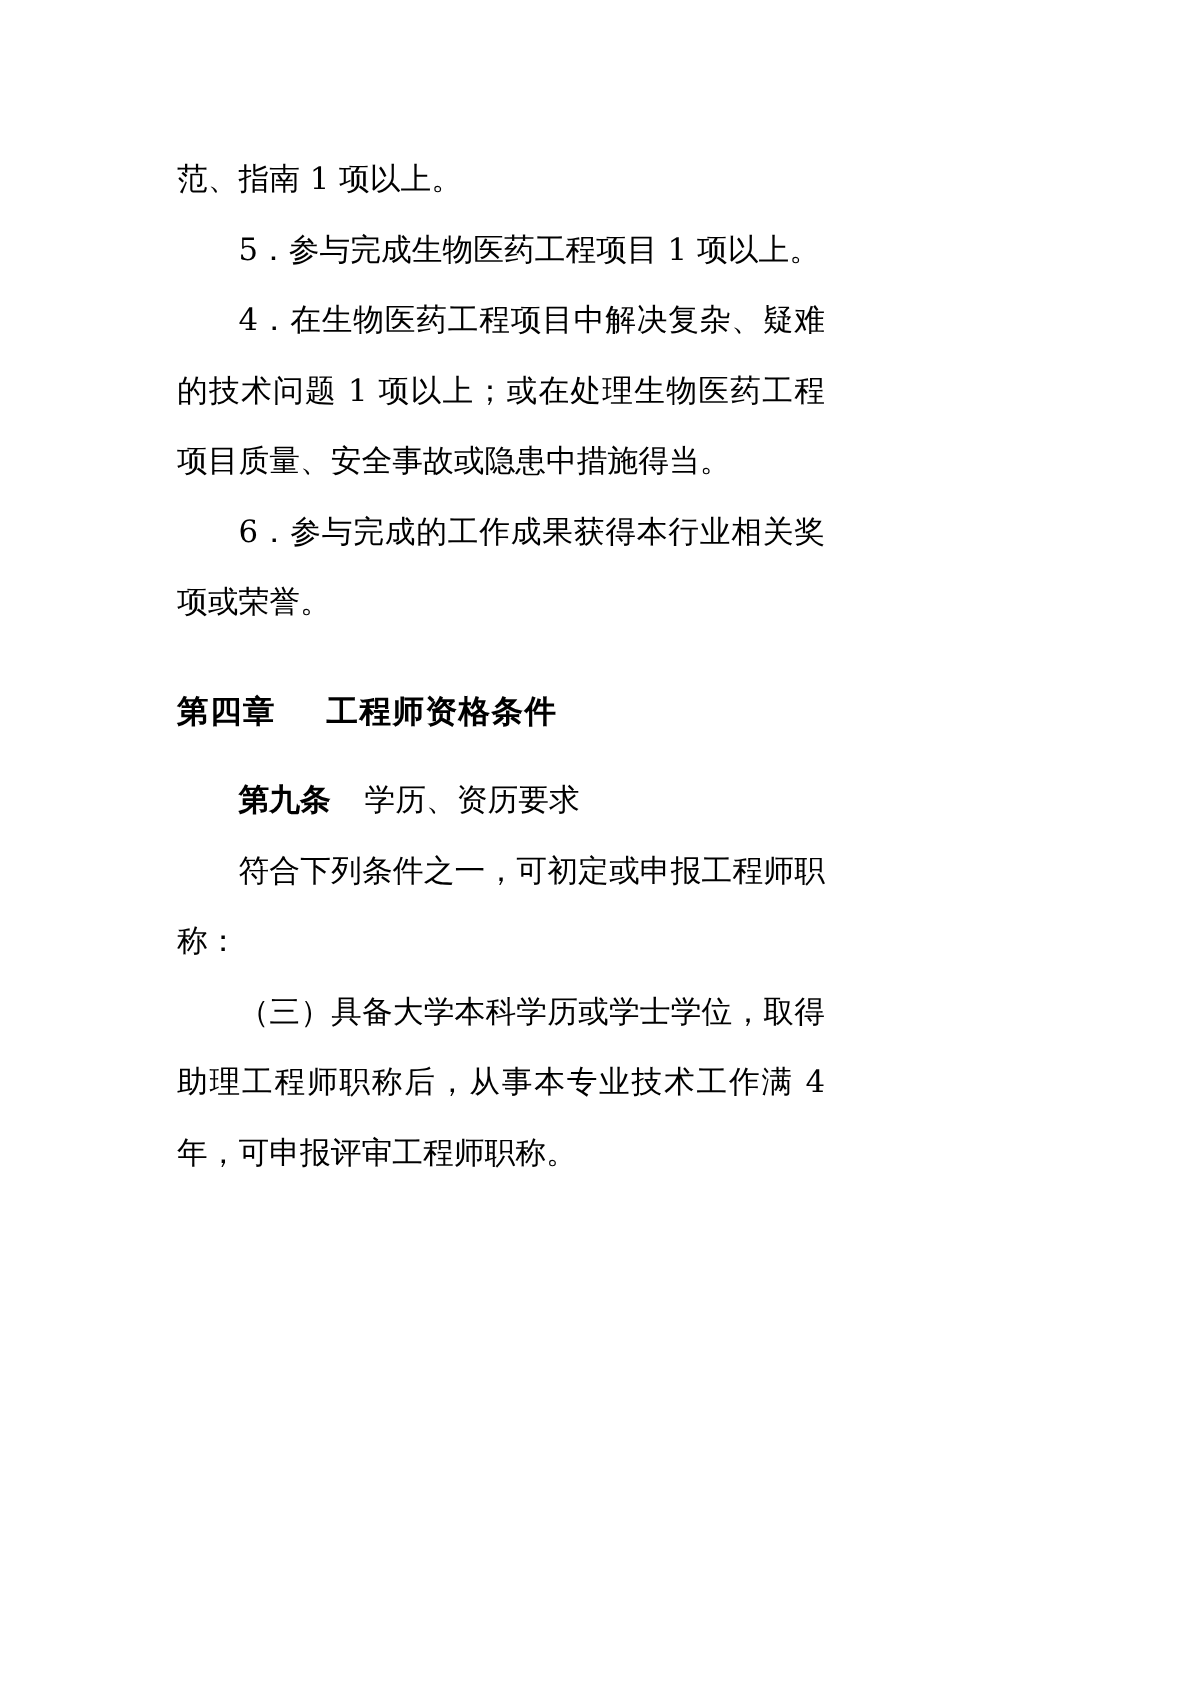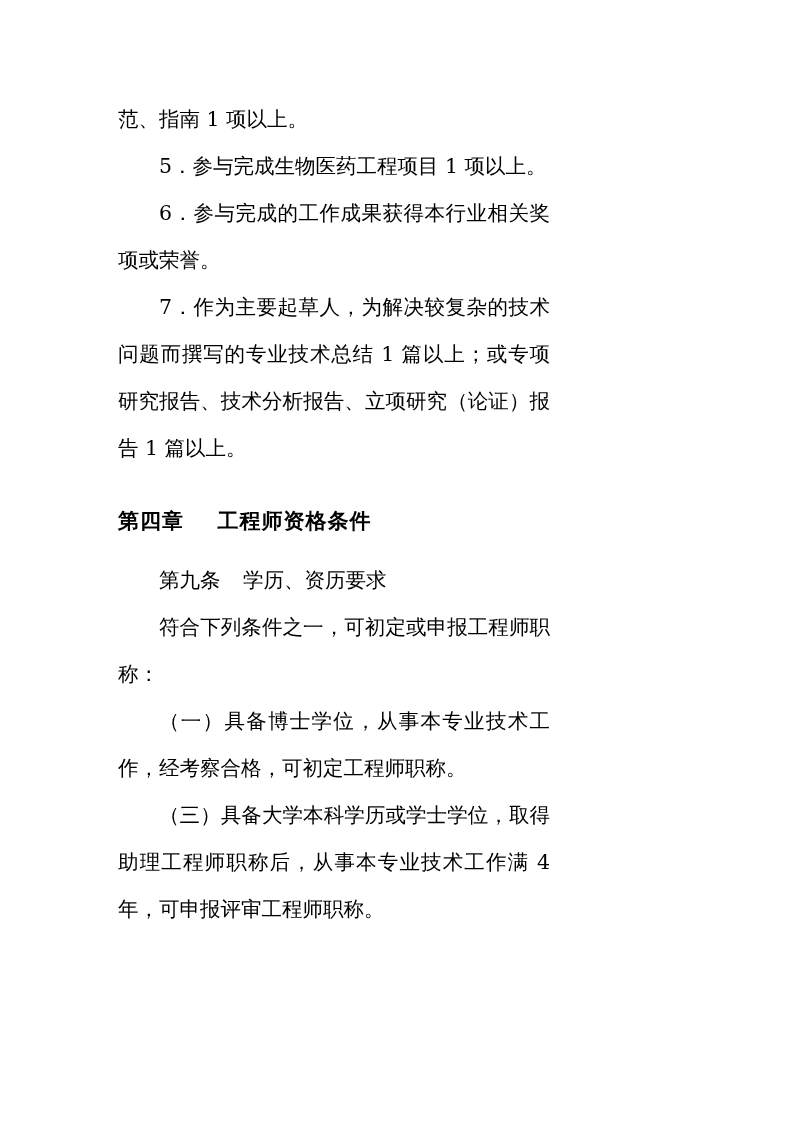--- a/index.html
+++ b/index.html
@@ -48,44 +48,43 @@
   }
   .chapter-title .gap {
     display: inline-block;
     width: 1.6em;
   }
   .article-head {
     text-indent: 2em;
   }
   .article-head .label {
     font-family: "DejaVu Sans", "Liberation Sans", sans-serif;
-    font-weight: normal;
+    font-weight: bold;
   }
   .article-head .gap {
     display: inline-block;
     width: 1.1em;
   }
 </style>
 </head>
 <body>
 
 <div class="page">
   <div class="doc-body">
 
     <p class="noindent">范、指南 1 项以上。</p>
     <p class="indent2">5．参与完成生物医药工程项目 1 项以上。</p>
+    <p class="indent2">4．在生物医药工程项目中解决复杂、疑难的技术问题 1 项以上；或在处理生物医药工程项目质量、安全事故或隐患中措施得当。</p>
     <p class="indent2">6．参与完成的工作成果获得本行业相关奖项或荣誉。</p>
-    <p class="indent2">7．作为主要起草人，为解决较复杂的技术问题而撰写的专业技术总结 1 篇以上；或专项研究报告、技术分析报告、立项研究（论证）报告 1 篇以上。</p>
 
     <p class="chapter-title">
       <span>第四章</span><span class="gap"></span><span>工程师资格条件</span>
     </p>
 
     <p class="article-head">
       <span class="label">第九条</span><span class="gap"></span><span>学历、资历要求</span>
     </p>
 
     <p class="indent2">符合下列条件之一，可初定或申报工程师职称：</p>
-    <p class="indent2">（一）具备博士学位，从事本专业技术工作，经考察合格，可初定工程师职称。</p>
     <p class="indent2">（三）具备大学本科学历或学士学位，取得助理工程师职称后，从事本专业技术工作满 4 年，可申报评审工程师职称。</p>
 
   </div>
 </div>
 
 </body></html>

